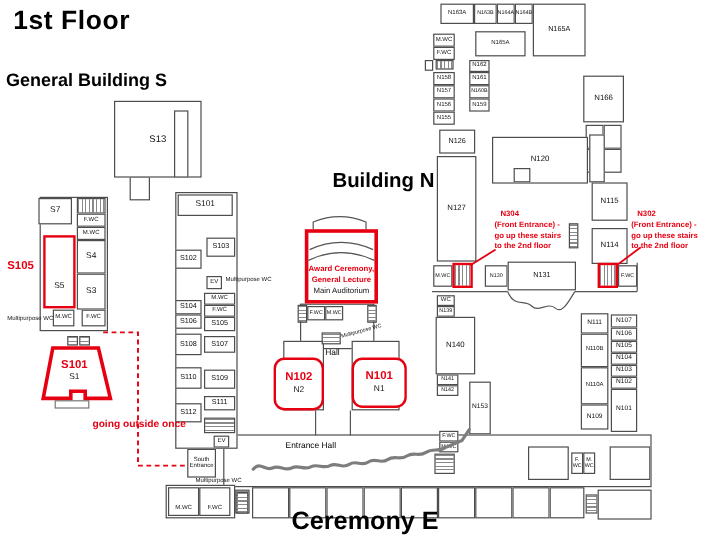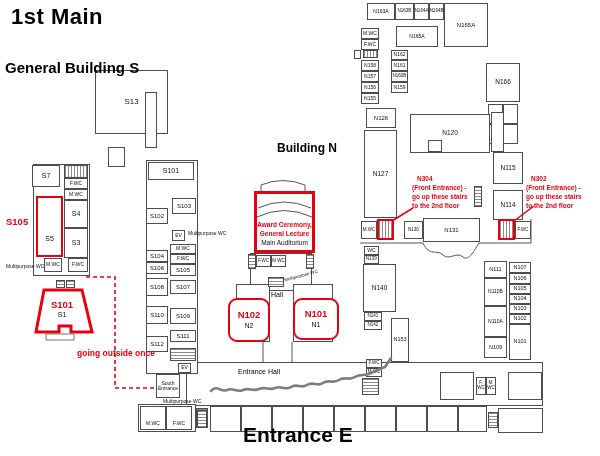--- a/index.html
+++ b/index.html
@@ -10,21 +10,21 @@
           text-align:center;line-height:1.05;white-space:pre-line;color:#111;}
   .shell{z-index:1;}
   .room{z-index:2;}
   .room.red{border:2px solid var(--accent,#e60012);}
   .hatch-h{background:repeating-linear-gradient(180deg,#8a8a8a 0,#8a8a8a 1px,#fff 1px,#fff 3px);}
   .hatch-v{background:repeating-linear-gradient(90deg,#8a8a8a 0,#8a8a8a 1px,#fff 1px,#fff 3px);}
   .freetext{position:absolute;z-index:5;white-space:nowrap;line-height:1.1;color:#111;}
   .heading{position:absolute;z-index:5;font-weight:bold;white-space:nowrap;color:#000;}
   #page-title{left:11px;top:4px;font-size:22px;letter-spacing:.5px;}
   #lbl-building-s{left:5px;top:59px;font-size:15px;}
-  #lbl-building-n{left:277px;top:141px;font-size:12px;}
+  #lbl-building-n{left:277px;top:141px;font-size:17px;}
   #lbl-building-e{left:243px;top:423px;font-size:21px;}
   #lbl-entrance-hall{left:238px;top:368px;font-size:7px;font-weight:normal;}
   #lbl-hall{left:271px;top:291px;font-size:7px;font-weight:normal;}
   .redbox{position:absolute;z-index:4;box-sizing:border-box;border:2.5px solid var(--accent,#e60012);
           background:#fff;display:flex;flex-direction:column;align-items:center;text-align:center;}
   #auditorium-box{left:254px;top:191px;width:61px;height:62px;justify-content:flex-end;padding-bottom:3px;border-width:3px;}
   #auditorium-box .rl{color:var(--accent,#e60012);font-weight:bold;font-size:6.5px;line-height:9px;}
   #auditorium-box .bl{color:#111;font-size:6.5px;line-height:9px;}
   #n102-box{left:228px;top:298px;width:42px;height:44px;border-radius:9px;justify-content:center;gap:2px;}
   #n101-box{left:293px;top:298px;width:46px;height:42px;border-radius:9px;justify-content:center;gap:2px;}
@@ -40,24 +40,24 @@
   .note span:first-child{padding-left:5px;}
   #note-n304{left:412px;top:174px;}
   #note-n302{left:526px;top:174px;}
   #overlay{position:absolute;left:0;top:0;z-index:6;pointer-events:none;}
 </style>
 </head>
 <body>
 
 <div class="canvas" id="canvas">
 
-  <div class="heading" id="page-title">1st Main</div>
+  <div class="heading" id="page-title">1st Floor</div>
   <div class="heading" id="lbl-building-s">General Building S</div>
   <div class="heading" id="lbl-building-n">Building N</div>
-  <div class="heading" id="lbl-building-e">Entrance E</div>
+  <div class="heading" id="lbl-building-e">Ceremony E</div>
   <div class="heading" id="lbl-entrance-hall">Entrance Hall</div>
   <div class="heading" id="lbl-hall">Hall</div>
 
   <div class="redbox" id="auditorium-box">
     <span class="rl">Award Ceremony,</span>
     <span class="rl">General Lecture</span>
     <span class="bl">Main Auditorium</span>
   </div>
 
   <div class="redbox" id="n102-box">
@@ -106,21 +106,21 @@
   </svg>
 
 <div class="shell" style="left: 108px; top: 147px; width: 17px; height: 20px;"></div>
     <div class="shell" style="left: 33px; top: 164px; width: 57px; height: 112px;"></div>
     <div class="shell" style="left: 186px; top: 362px; width: 357px; height: 44px;"></div>
     <div class="shell" style="left: 146px; top: 160px; width: 52px; height: 214px;"></div>
     <div class="shell" style="left: 138px; top: 404px; width: 58px; height: 28px;"></div>
     <div class="shell" style="left: 250px; top: 253px; width: 62px; height: 38px;"></div>
     <div class="shell" style="left: 236px; top: 284px; width: 34px; height: 58px;"></div>
     <div class="shell" style="left: 293px; top: 284px; width: 40px; height: 58px;"></div>
-    <div class="room" style="left: 95px; top: 70px; width: 73px; height: 64px;"><span style="font-size: 8px;">S13</span></div>
+    <div class="room" style="left: 95px; top: 84px; width: 73px; height: 64px;"><span style="font-size: 8px;">S13</span></div>
     <div class="room" style="left: 145px; top: 92px; width: 12px; height: 56px;"></div>
     <div class="room" style="left: 32px; top: 165px; width: 28px; height: 22px;"><span style="font-size: 7px;">S7</span></div>
     <div class="room hatch-v" style="left: 64px; top: 165px; width: 24px; height: 13px;"></div>
     <div class="room" style="left: 64px; top: 178px; width: 24px; height: 11px;"><span style="font-size: 5px;">F.WC</span></div>
     <div class="room" style="left: 64px; top: 189px; width: 24px; height: 11px;"><span style="font-size: 5px;">M.WC</span></div>
     <div class="room" style="left: 64px; top: 200px; width: 24px; height: 28px;"><span style="font-size: 7px;">S4</span></div>
     <div class="room" style="left: 64px; top: 228px; width: 24px; height: 30px;"><span style="font-size: 7px;">S3</span></div>
     <div class="room red" style="left: 36px; top: 196px; width: 27px; height: 61px; padding-top: 24px;"><span style="font-size: 7px;">S5</span></div>
     <div class="room" style="left: 44px; top: 258px; width: 18px; height: 14px;"><span style="font-size: 5px;">M.WC</span></div>
     <div class="room" style="left: 68px; top: 258px; width: 20px; height: 14px;"><span style="font-size: 5px;">F.WC</span></div>

